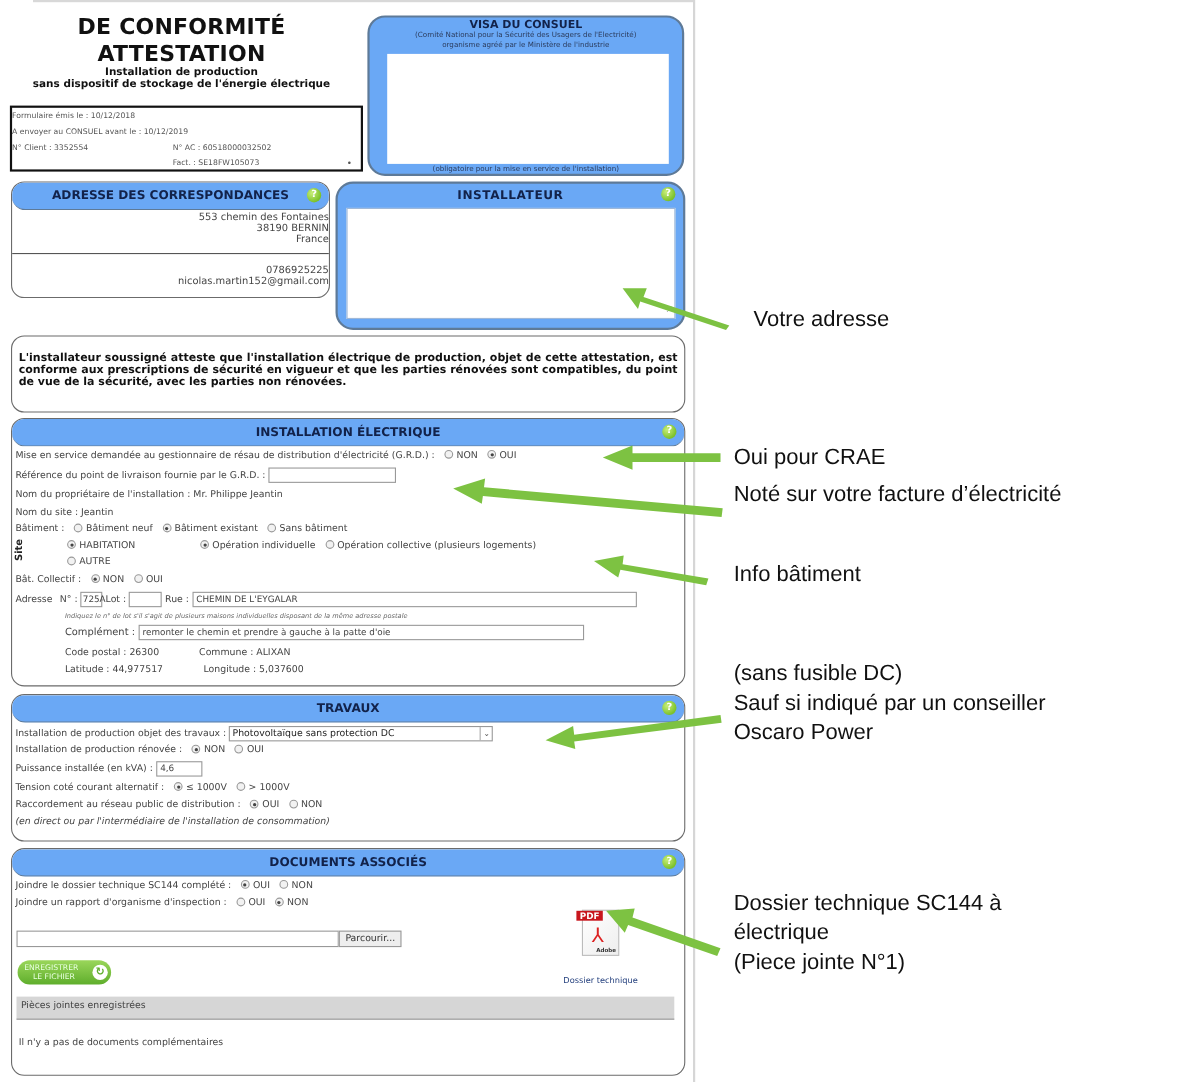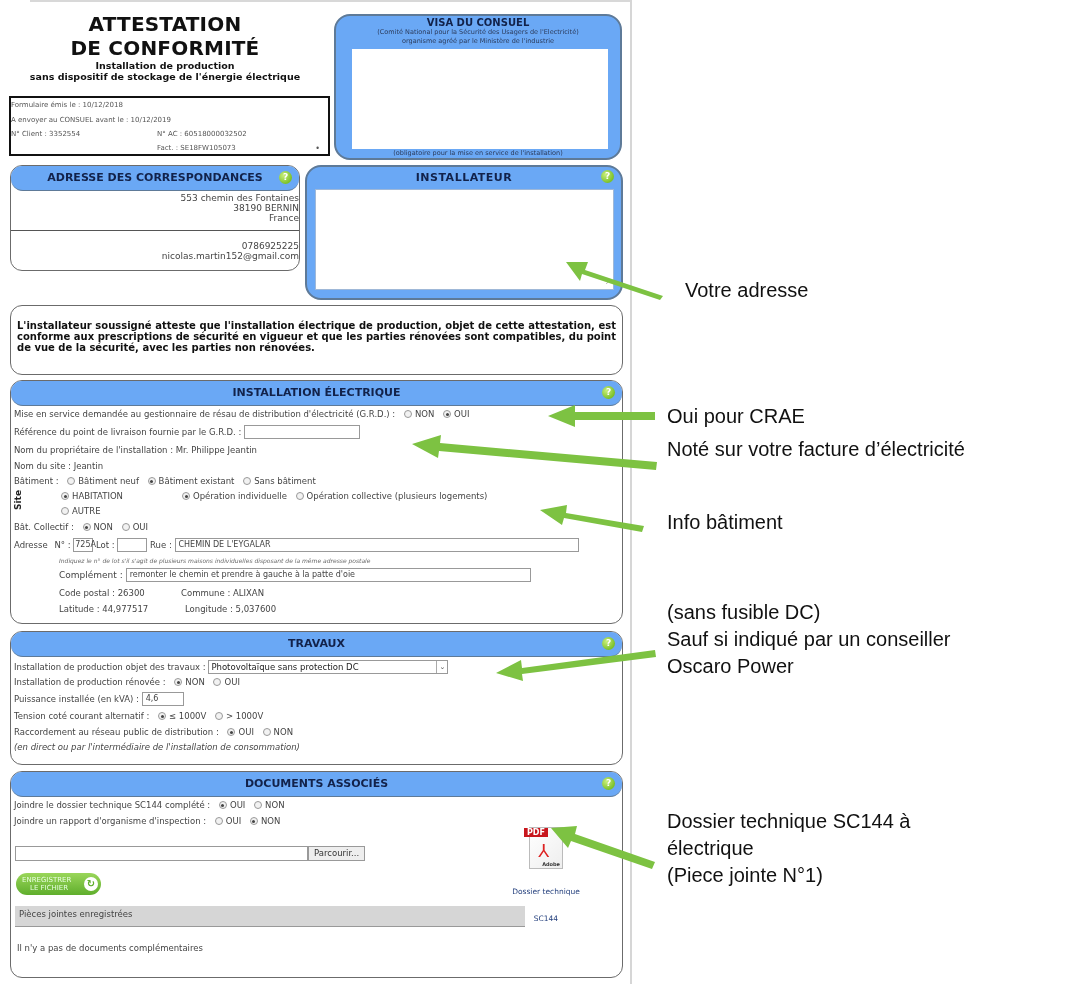--- a/index.html
+++ b/index.html
@@ -86,41 +86,41 @@
   .select-arrow { position: absolute; right: 0; top: 0; width: 11px; height: 12px; border-left: 1px solid #aaa; font-size: 7px; text-align: center; line-height: 12px; color: #555; }
 
   .btn-browse {
     display: inline-block; height: 15px; border: 1px solid #999; background: #eee; font-size: 8.5px; line-height: 13px; padding: 0 5px; vertical-align: middle; color: #333;
   }
   .save-btn {
     position: absolute; left: 5px; top: 103px; width: 85px; height: 22px; border-radius: 11px;
     background: linear-gradient(#9ad65a, #5fae2c); color: #e8ffe0; font-size: 7px; line-height: 8px; padding: 3px 0 0 6px;
   }
   .save-btn .circle { position: absolute; right: 3px; top: 4px; width: 14px; height: 14px; border-radius: 50%; background: #fff; color: #5fae2c; font-size: 10px; line-height: 14px; text-align: center; font-weight: bold; }
-  .attach-head { position: absolute; left: 4px; top: 136px; width: 510px; height: 21px; background: #d6d6d6; border-bottom: 1.5px solid #999; font-size: 8.5px; line-height: 16px; padding-left: 4px; color: #444; }
+  .attach-head { position: absolute; left: 4px; top: 136px; width: 598px; height: 21px; background: #d6d6d6; border-bottom: 1.5px solid #999; font-size: 8.5px; line-height: 16px; padding-left: 4px; color: #444; }
   .attach-empty { position: absolute; left: 6px; top: 174px; font-size: 8.5px; color: #444; }
 
   .pdf { position: absolute; left: 500px; top: 30px; width: 70px; text-align: center; }
   .pdf-doc { margin: 0 auto; width: 34px; height: 42px; background: linear-gradient(135deg, #fff 0%, #eee 100%); border: 1px solid #bbb; position: relative; text-decoration: underline; }
   .pdf-tag { position: absolute; left: -6px; top: 0; background: #c8161d; color: #fff; font-size: 8px; font-weight: bold; padding: 0 3px; }
   .pdf-swirl { position: absolute; left: 8px; top: 14px; color: #d22; font-size: 18px; line-height: 18px; }
   .pdf-adobe { position: absolute; right: 2px; bottom: 1px; font-size: 5px; color: #333; font-weight: bold; }
   .pdf-label { font-size: 7.5px; color: #223e7c; line-height: 9px; margin-top: 18px; }
 
   .note { position: absolute; font-family: "Liberation Sans", sans-serif; font-size: 20px; color: #111; line-height: 27px; }
 </style>
 </head>
 <body>
 
 <div class="page">
   <div class="page-top-line"></div>
 
   <div class="abs title-block">
+    <div class="title-big">DE CONFORMITÉ</div>
     <div class="title-big">ATTESTATION</div>
-    <div class="title-big">DE CONFORMITÉ</div>
     <div class="title-sub">Installation de production</div>
     <div class="title-sub">sans dispositif de stockage de l'énergie électrique</div>
   </div>
 
   <div class="abs meta-box">
     <span class="meta-row" style="left:0;top:3px">Formulaire émis le :  10/12/2018</span>
     <span class="meta-row" style="left:0;top:18px">A envoyer au CONSUEL avant le :  10/12/2019</span>
     <span class="meta-row" style="left:0;top:32px">N° Client :  3352554</span>
     <span class="meta-row" style="left:146px;top:32px">N° AC :  60518000032502</span>
     <span class="meta-row" style="left:146px;top:46px">Fact. :  SE18FW105073</span>

